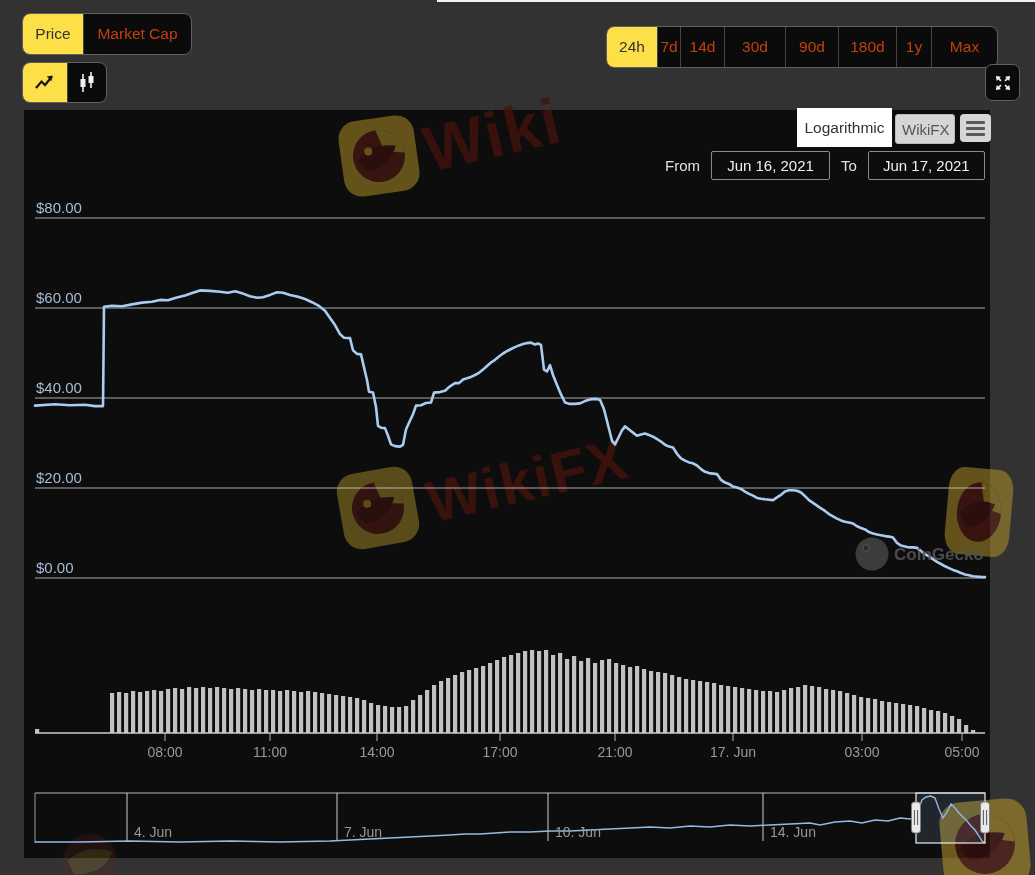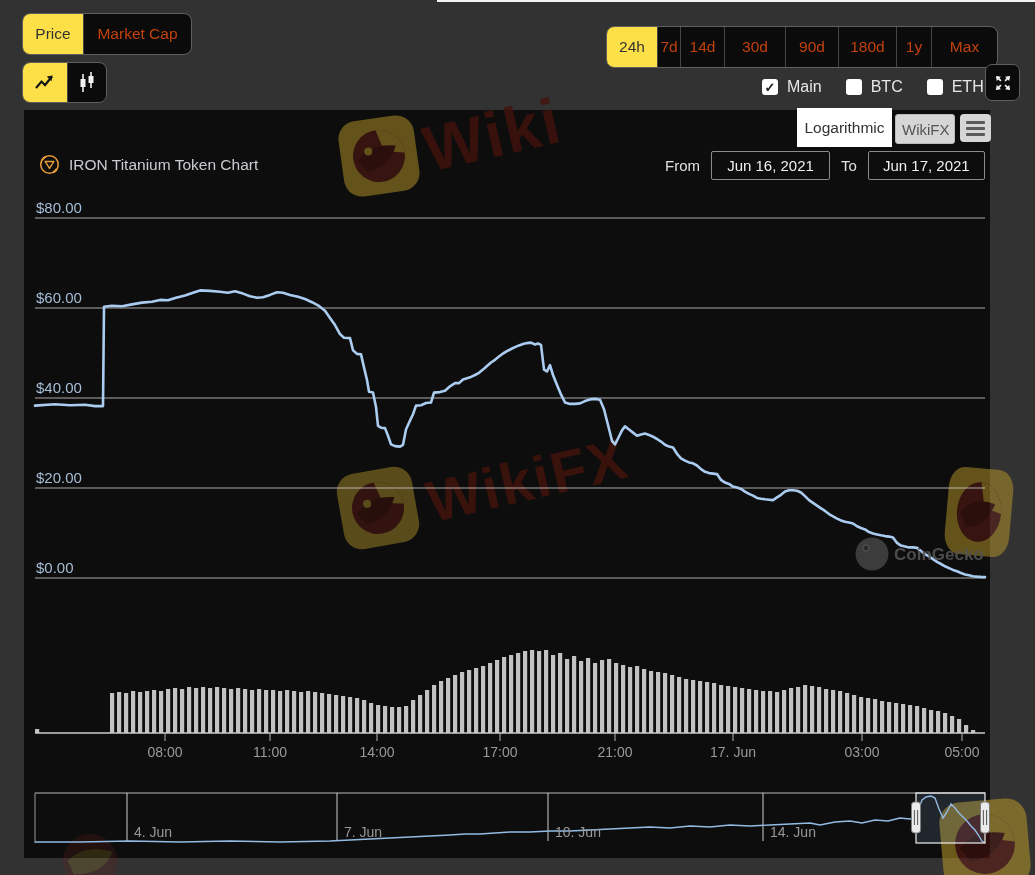--- a/index.html
+++ b/index.html
@@ -91,34 +91,20 @@
     <button class="sbtn" style="width:38px">
       <svg width="20" height="24" viewBox="0 0 20 24">
         <line x1="6" y1="3" x2="6" y2="21" stroke="#f2f2f2" stroke-width="1.6"></line>
         <rect x="3.5" y="8" width="5" height="8" fill="#f2f2f2"></rect>
         <line x1="14" y1="1" x2="14" y2="17" stroke="#f2f2f2" stroke-width="1.6"></line>
         <rect x="11.5" y="5" width="5" height="7" fill="#f2f2f2"></rect>
       </svg>
     </button>
   </div>
 
-  <div class="overlay-row">
-    <div class="ovl">
-      <span class="cb checked"></span>
-      <span class="lbl">Main</span>
-    </div>
-    <div class="ovl">
-      <span class="cb"></span>
-      <span class="lbl">BTC</span>
-    </div>
-    <div class="ovl">
-      <span class="cb"></span>
-      <span class="lbl">ETH</span>
-    </div>
-  </div>
   <div class="expand-btn">
     <svg width="20" height="20" viewBox="0 0 24 24">
       <g stroke="#f5f5f5" stroke-width="2">
         <line x1="9.5" y1="9.5" x2="5" y2="5"></line>
           <line x1="14.5" y1="9.5" x2="19" y2="5"></line>
         <line x1="9.5" y1="14.5" x2="5" y2="19"></line>
           <line x1="14.5" y1="14.5" x2="19" y2="19"></line>
       </g>
       <g fill="#f5f5f5">
         <polygon points="3.5,3.5 9.5,4.5 4.5,9.5"></polygon>
@@ -347,29 +333,20 @@
       <text class="xlab" x="962" y="757">05:00</text>
 
       <text class="navlab" x="134" y="837">4. Jun</text>
       <text class="navlab" x="344" y="837">7. Jun</text>
       <text class="navlab" x="555" y="837">10. Jun</text>
       <text class="navlab" x="770" y="837">14. Jun</text>
 
       <text class="cgtext" x="894" y="560">CoinGecko</text>
     </svg>
 
-    <div class="token-title">
-      <svg width="21" height="21" viewBox="0 0 24 24">
-        <circle cx="12" cy="12" r="10" fill="none" stroke="#e69a3a" stroke-width="1.8"></circle>
-        <path d="M12 16.5 L7 8.5 H17 Z" fill="none" stroke="#e69a3a" stroke-width="1.6" stroke-linejoin="round"></path>
-        <path d="M3.5 7 A10 10 0 0 1 8 3" fill="none" stroke="#e69a3a" stroke-width="2.4"></path>
-        <path d="M20.5 17 A10 10 0 0 1 16 21" fill="none" stroke="#e69a3a" stroke-width="2.4"></path>
-      </svg>
-      <span>IRON Titanium Token Chart</span>
-    </div>
     <button class="scale-log">Logarithmic</button>
     <button class="scale-linear">WikiFX</button>
     <div class="burger">
       <i></i>
         <i></i>
         <i></i>
     </div>
     <div class="fromto">
       <span class="flab">From</span>
       <div class="datebox from">Jun 16, 2021</div>

